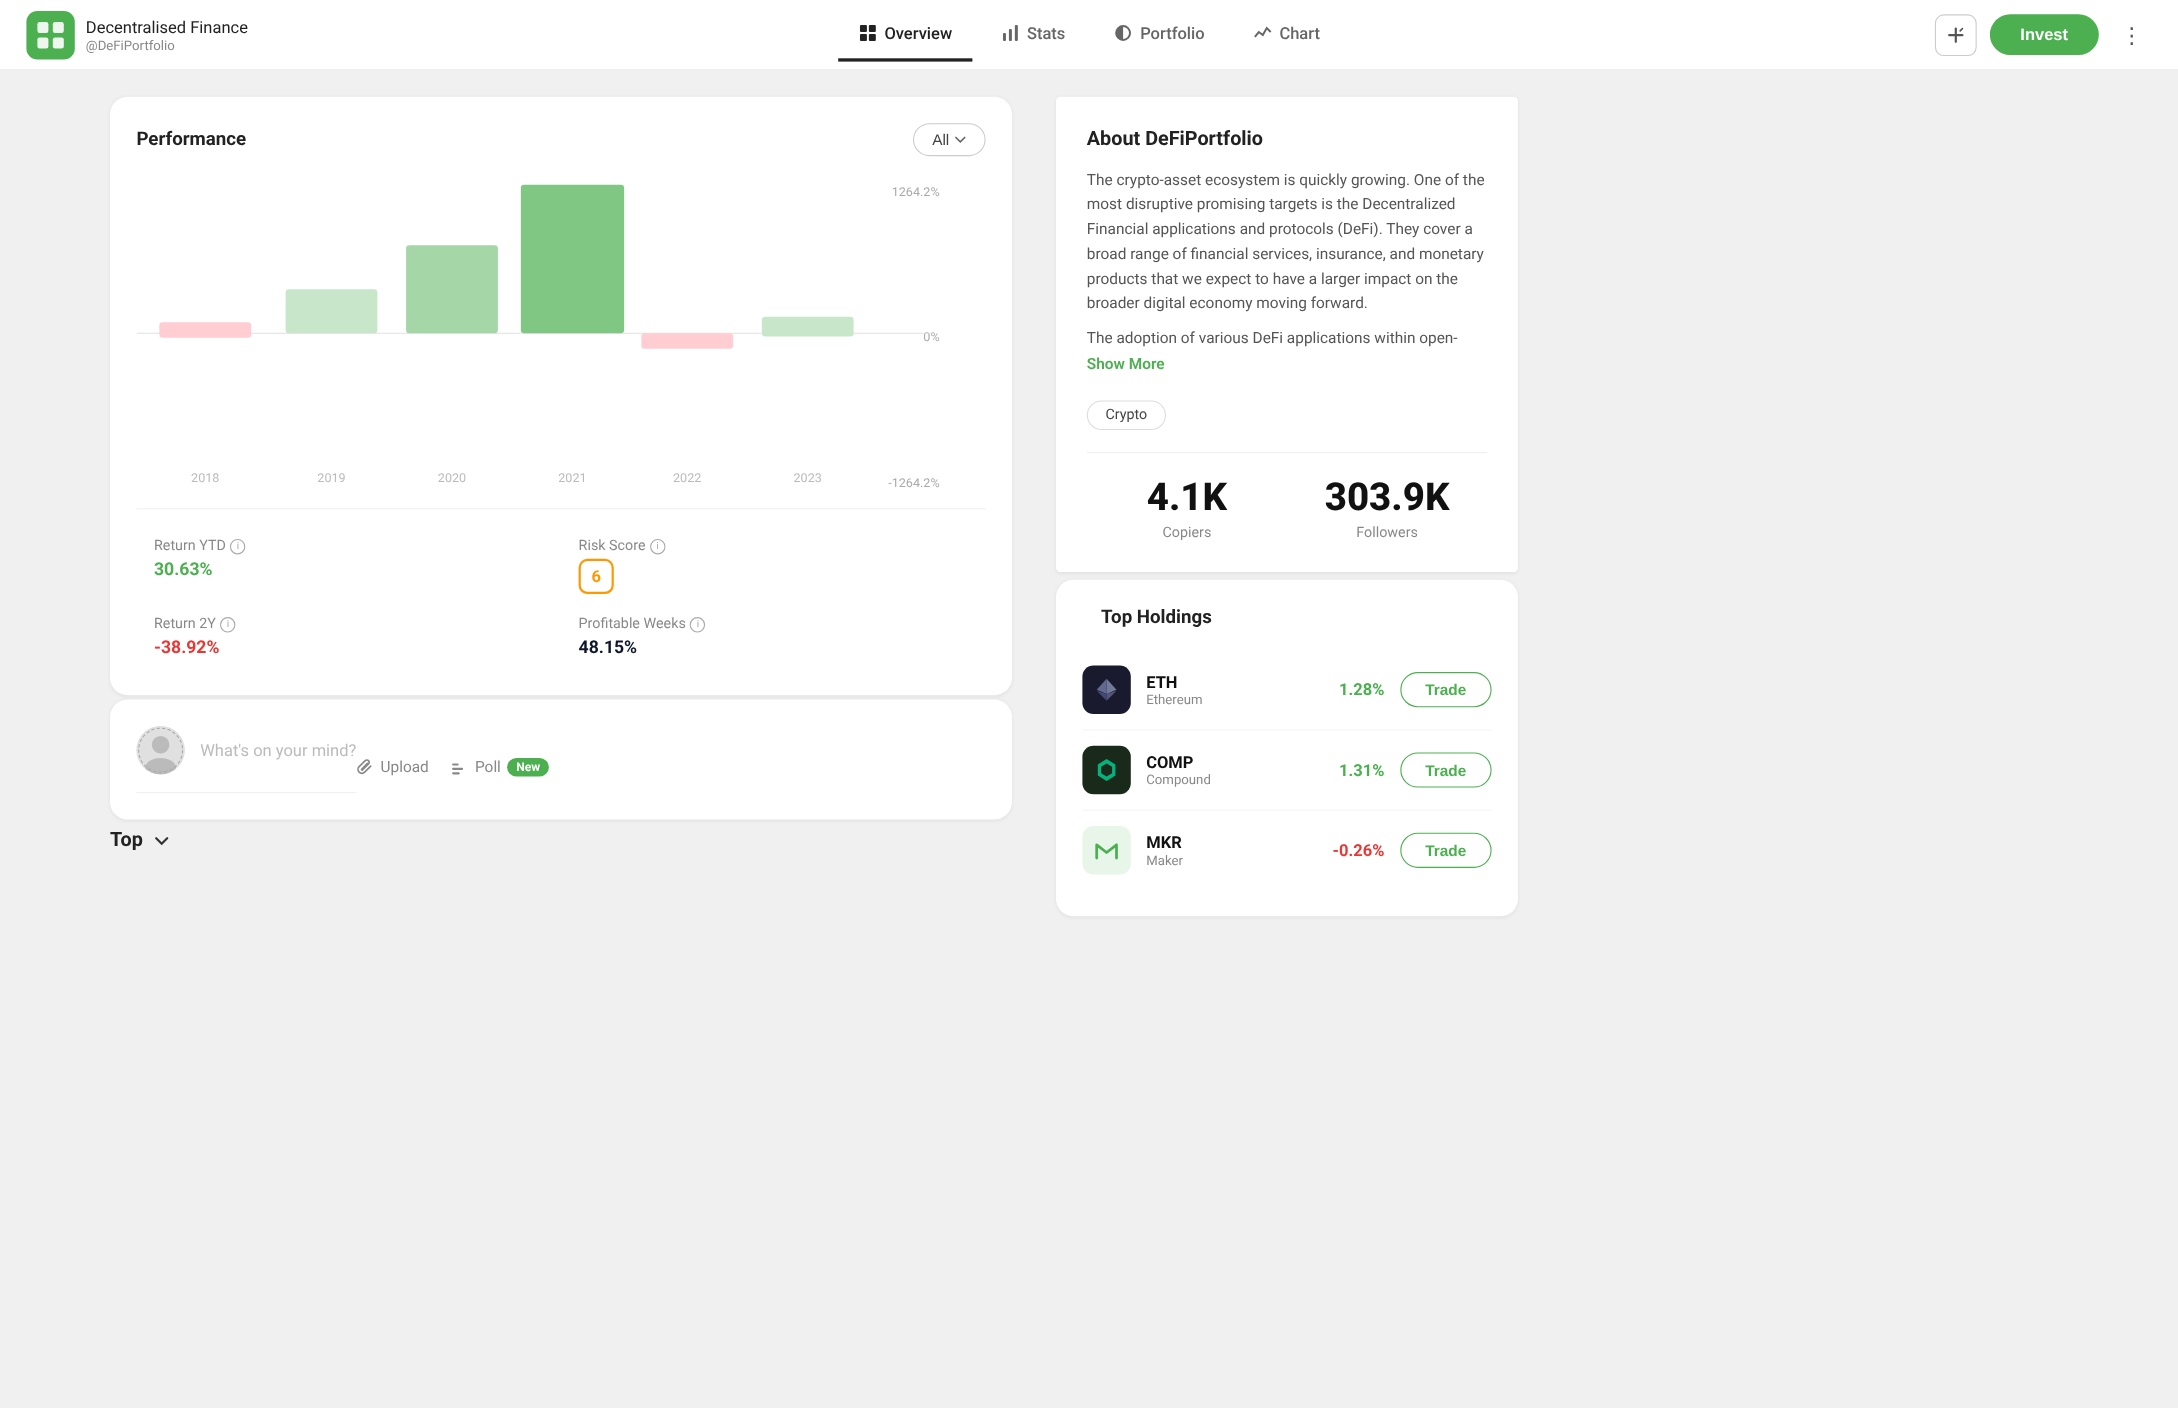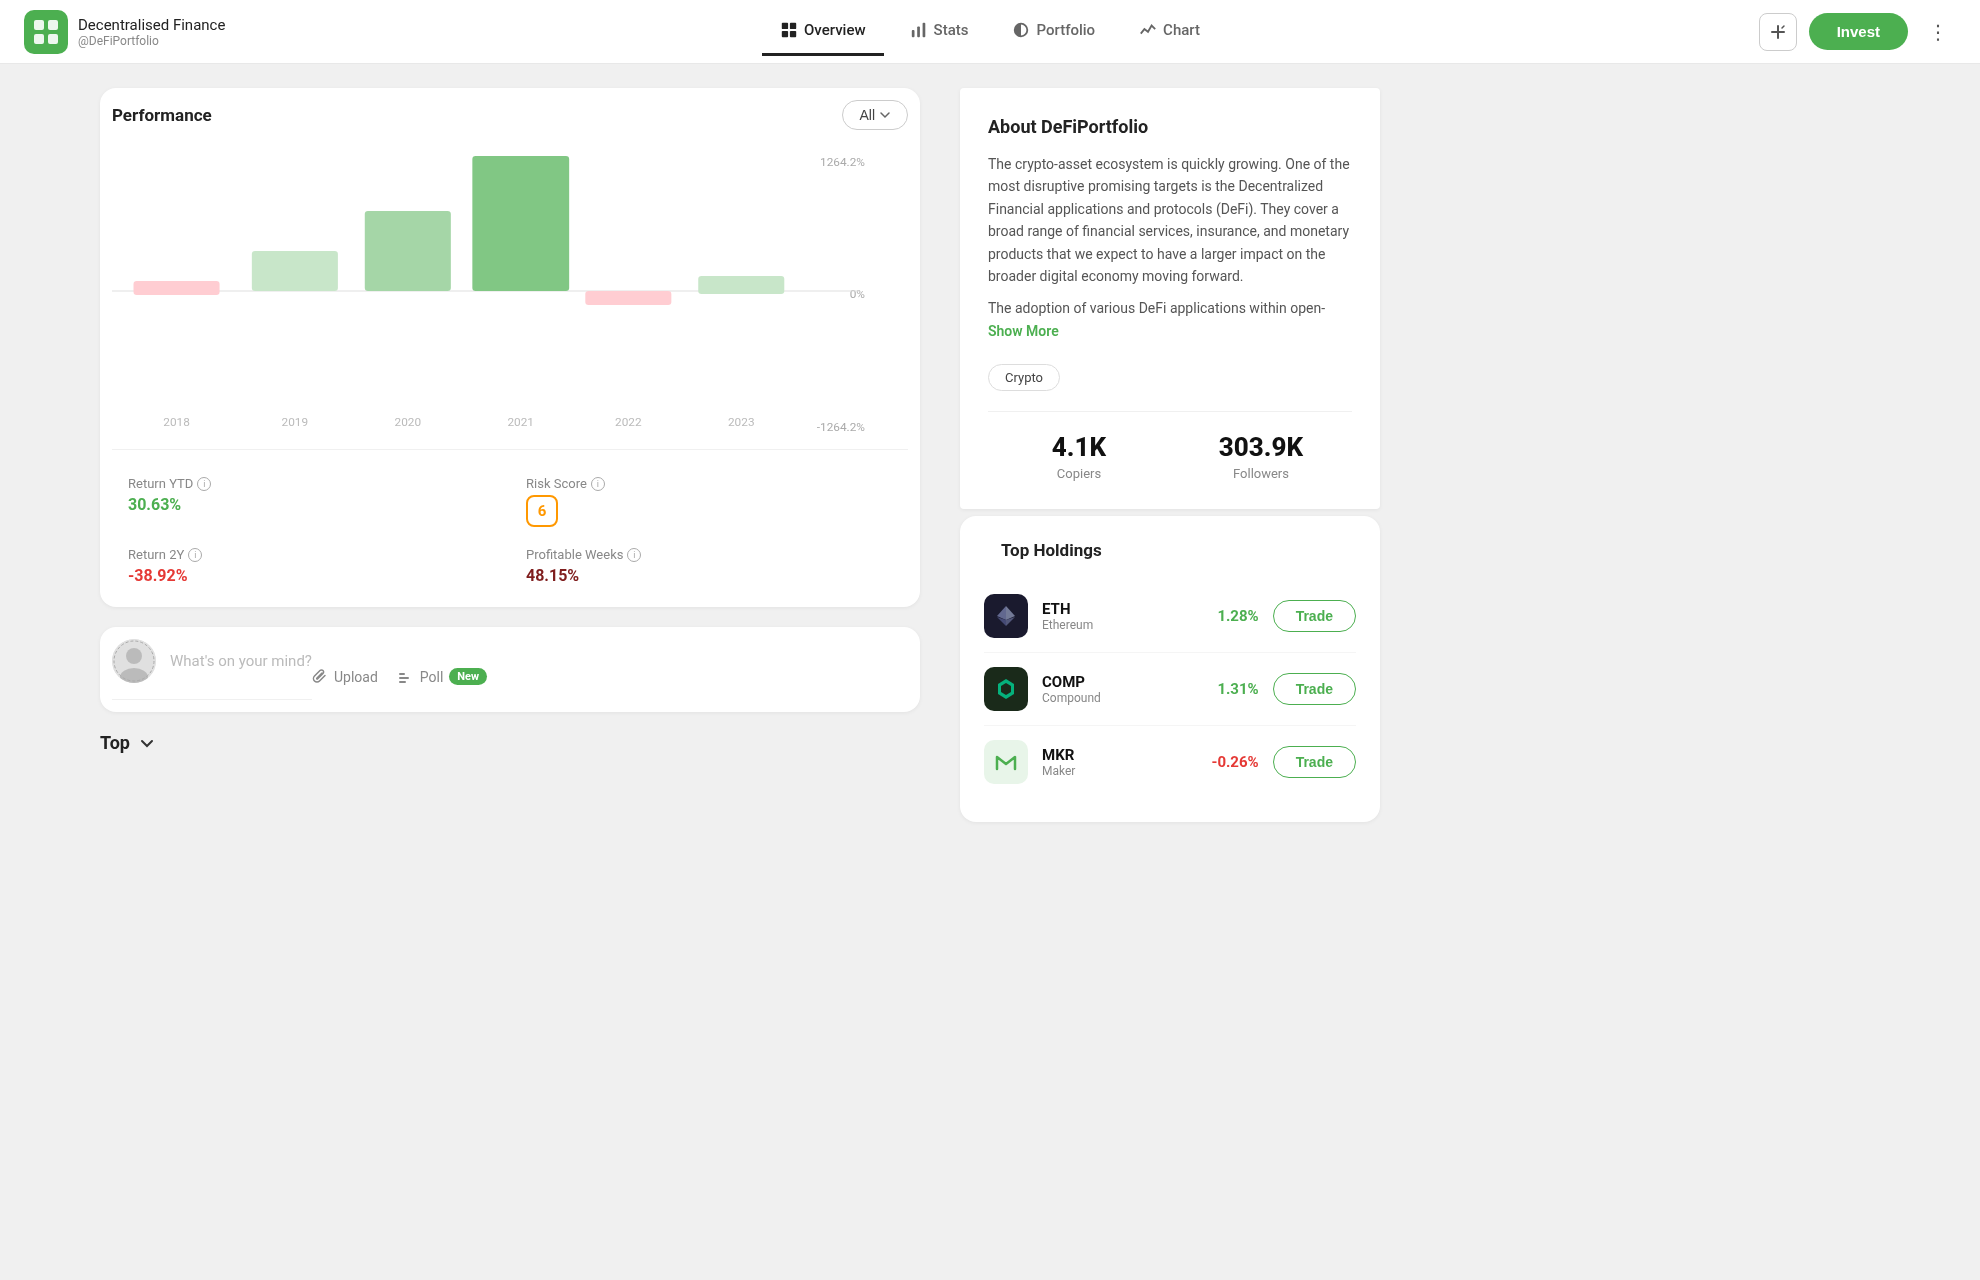--- a/index.html
+++ b/index.html
@@ -47,41 +47,41 @@
     .left-sidebar { width: 80px; background: #f0f0f0; }
 
     
     .center-content { flex: 1; padding: 24px 20px; max-width: 860px; }
 
     
     .right-sidebar { width: 460px; padding: 24px 20px; }
 
     
     .card {
-      background: #fff; border-radius: 16px; padding: 12px; margin-bottom: 20px;
+      background: #fff; border-radius: 16px; padding: 24px; margin-bottom: 4px;
       box-shadow: 0 1px 4px rgba(0,0,0,0.06);
     }
 
     
     .perf-header { display: flex; justify-content: space-between; align-items: center; margin-bottom: 16px; }
     .perf-title { font-size: 17px; font-weight: 700; color: #222; }
     .all-btn {
       display: flex; align-items: center; gap: 4px; padding: 6px 16px;
       border: 1.5px solid #ccc; border-radius: 20px; background: #fff;
       font-size: 14px; cursor: pointer; color: #444;
     }
 
     
     .stats-grid { display: grid; grid-template-columns: 1fr 1fr; gap: 0; border-top: 1px solid #f0f0f0; padding-top: 16px; }
     .stat-item { padding: 10px 16px; }
     .stat-label { color: #888; font-size: 13px; display: flex; align-items: center; gap: 4px; margin-bottom: 4px; }
     .stat-value { font-size: 16px; font-weight: 700; }
     .stat-value.green { color: #4caf50; }
     .stat-value.red { color: #e53935; }
-    .stat-value.neutral { color: #7f1d1d; }
+    .stat-value.neutral { color: #0f172a; }
     .info-icon { width: 14px; height: 14px; border: 1px solid #aaa; border-radius: 50%; display: inline-flex; align-items: center; justify-content: center; font-size: 9px; color: #aaa; cursor: pointer; }
     .risk-badge { width: 32px; height: 32px; border: 2px solid #ff9800; border-radius: 8px; display: flex; align-items: center; justify-content: center; font-size: 15px; font-weight: 700; color: #ff9800; }
 
     
     .composer { display: flex; flex-direction: row; gap: 0; }
     .composer-top { display: flex; align-items: center; gap: 14px; padding-bottom: 16px; border-bottom: 1px solid #f0f0f0; }
     .avatar { width: 44px; height: 44px; border-radius: 50%; background: #e0e0e0; overflow: hidden; display: flex; align-items: center; justify-content: center; }
     .composer-input { flex: 1; font-size: 15px; color: #bbb; cursor: text; }
     .composer-actions { display: flex; align-items: center; gap: 20px; padding-top: 14px; }
     .composer-action { display: flex; align-items: flex-end; gap: 6px; color: #888; font-size: 14px; cursor: pointer; }
@@ -92,21 +92,21 @@
 
     
     .about-card { background: #fff; border-radius: 4px; padding: 28px 28px; margin-bottom: 7px; box-shadow: 0 1px 4px rgba(0,0,0,0.06); }
     .about-title { font-size: 18px; font-weight: 700; color: #222; margin-bottom: 16px; }
     .about-text { font-size: 14px; color: #555; line-height: 1.6; margin-bottom: 10px; }
     .show-more { color: #4caf50; font-weight: 600; cursor: pointer; font-size: 14px; }
     .tag { display: inline-flex; align-items: center; padding: 5px 16px; border: 1.5px solid #ddd; border-radius: 20px; font-size: 13px; color: #444; cursor: pointer; margin-top: 12px; }
 
     .stats-row { display: flex; gap: 0; margin-top: 20px; border-top: 1px solid #f0f0f0; padding-top: 20px; }
     .stat-block { flex: 1; text-align: center; }
-    .stat-big { font-size: 26px; font-weight: 800; color: #111; }
+    .stat-big { font-size: 35px; font-weight: 800; color: #111; }
     .stat-sub { font-size: 13px; color: #888; margin-top: 4px; }
 
     
     .holdings-card { background: #fff; border-radius: 16px; padding: 24px; box-shadow: 0 1px 4px rgba(0,0,0,0.06); }
     .holdings-title { font-size: 17px; font-weight: 700; color: #222; margin-bottom: 20px; margin-left: 17px; }
     .holding-item { display: flex; align-items: center; gap: 14px; padding: 14px 0; border-bottom: 1px solid #f5f5f5; }
     .holding-item:last-child { border-bottom: none; }
     .holding-icon { width: 44px; height: 44px; border-radius: 10px; display: flex; align-items: center; justify-content: center; font-size: 18px; font-weight: 700; }
     .holding-icon.eth { background: #1a1a2e; }
     .holding-icon.comp { background: #1a2a1a; }

